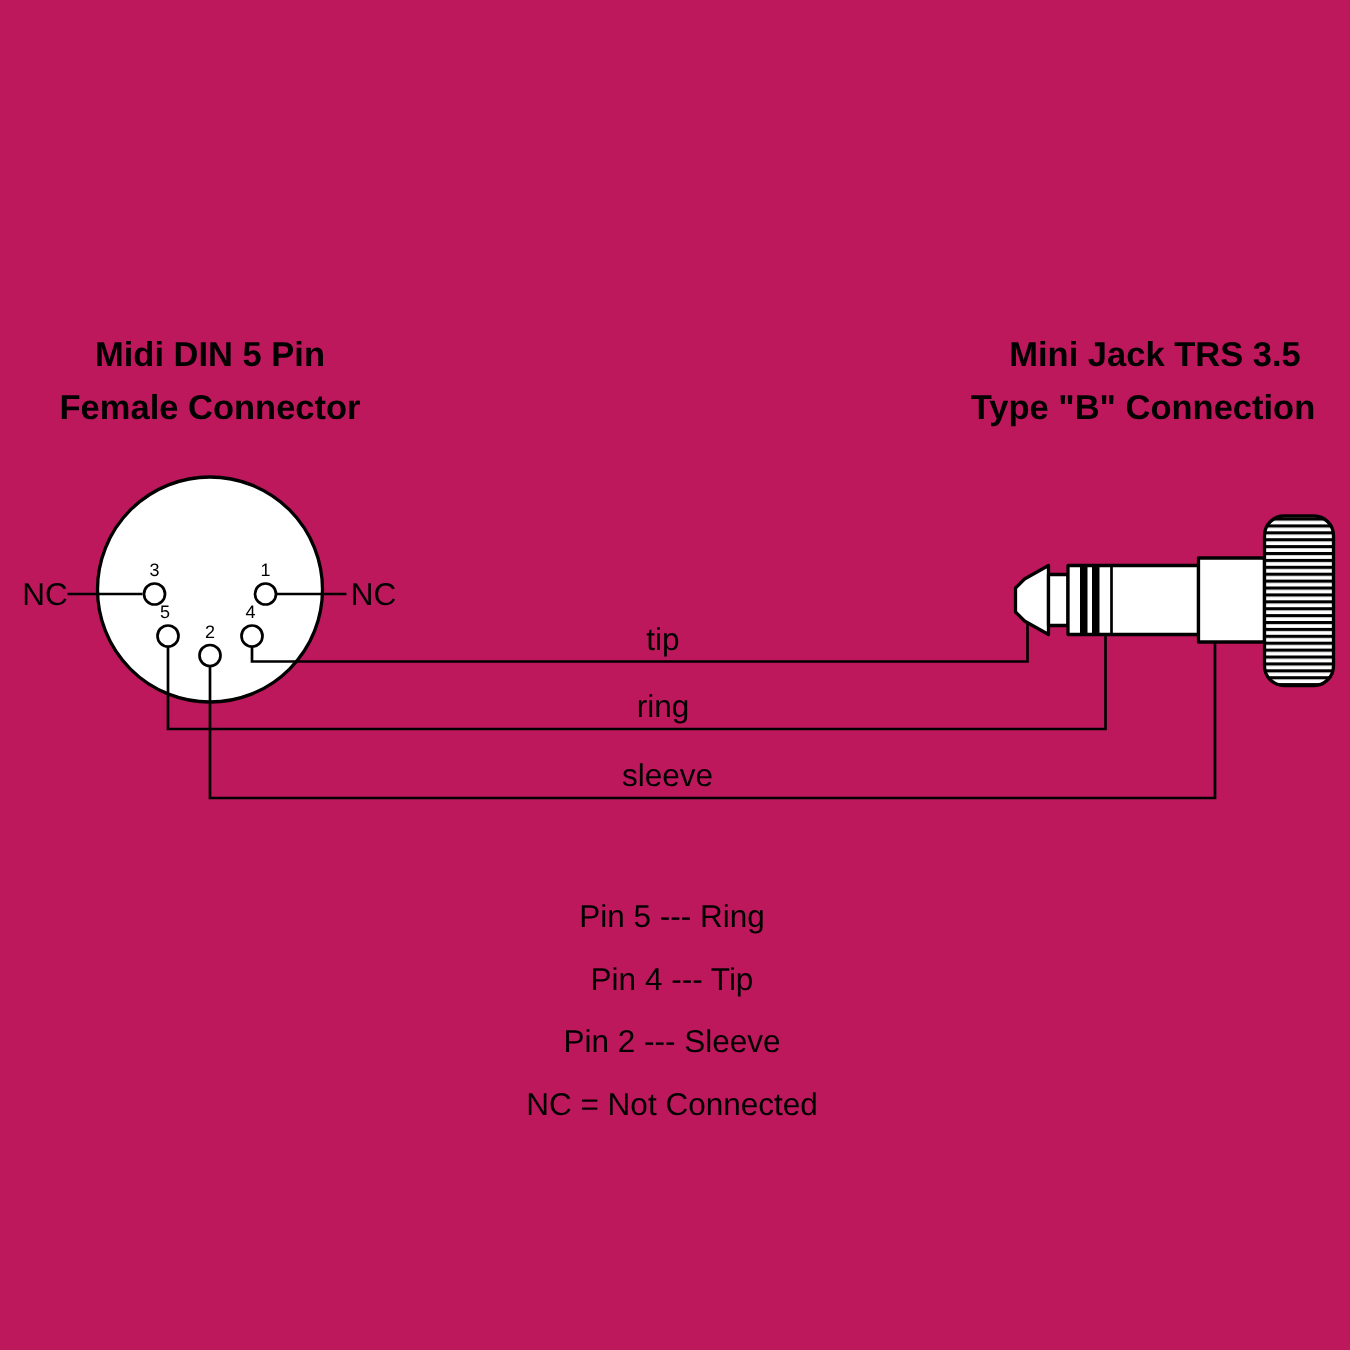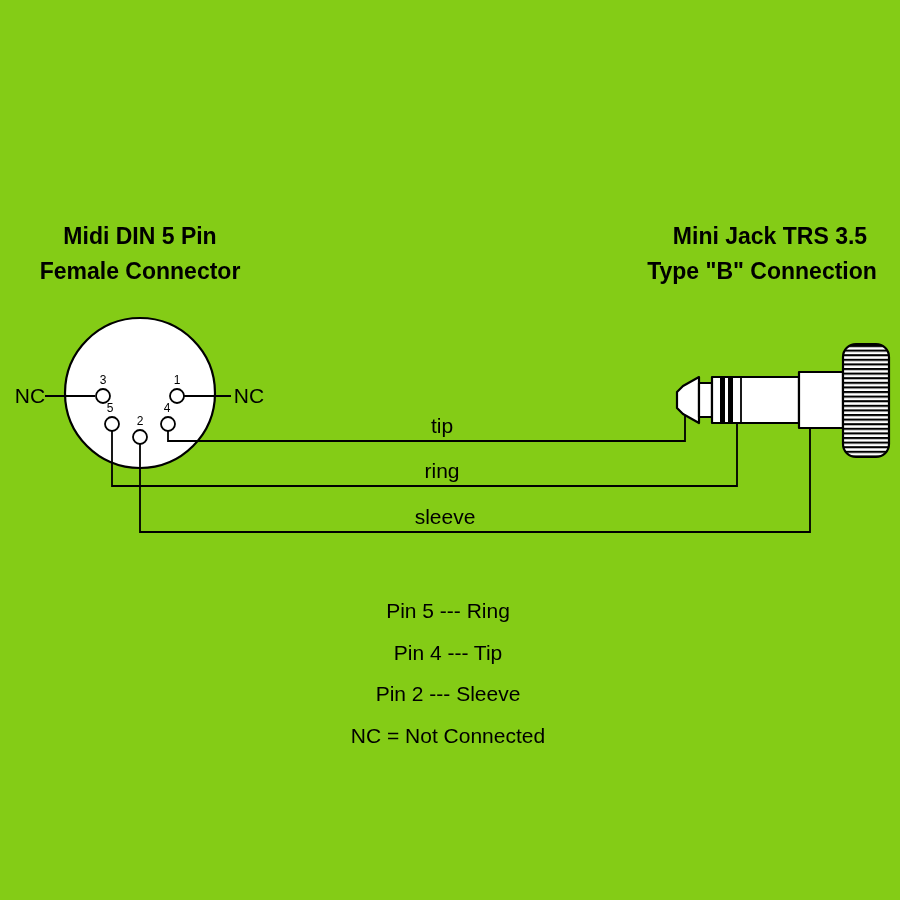--- a/index.html
+++ b/index.html
@@ -4,21 +4,21 @@
 <style>
   html, body {
     margin: 0;
     padding: 0;
     background: #ffffff;
   }
   #canvas {
     position: relative;
     width: 900px;
     height: 900px;
-    background: #84cc16;
+    background: #be185d;
     overflow: hidden;
   }
   svg text {
     font-family: "Liberation Sans", sans-serif;
     fill: #000000;
   }
   .title {
     font-size: 23px;
     font-weight: bold;
     text-anchor: middle;

